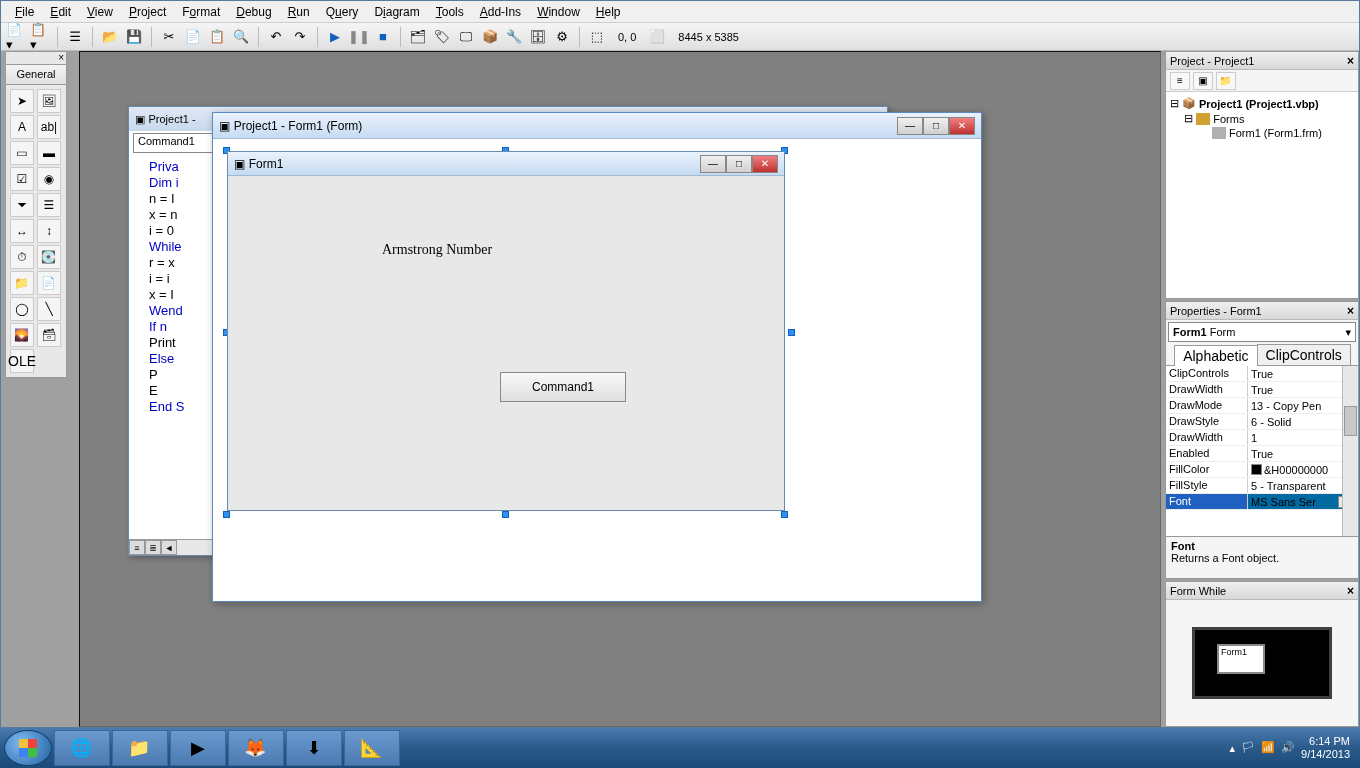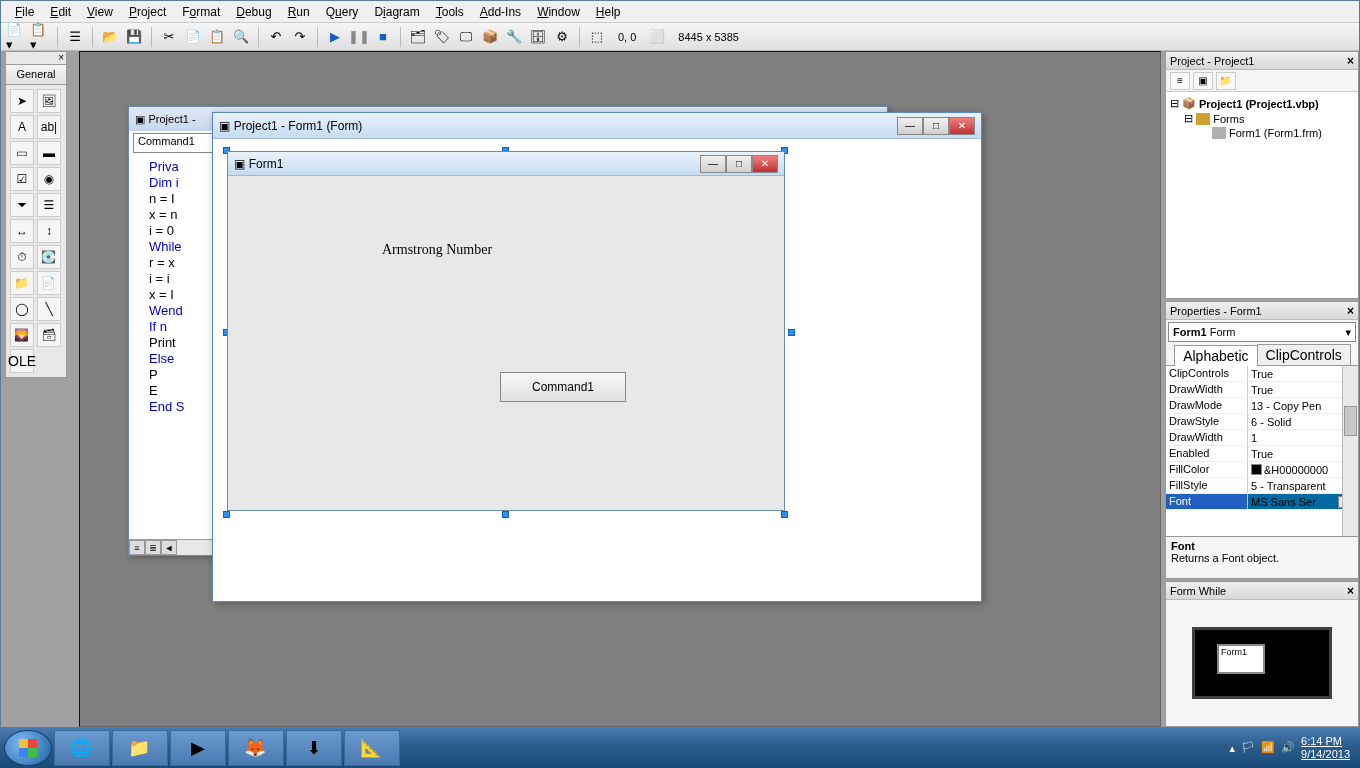--- a/index.html
+++ b/index.html
@@ -97,21 +97,21 @@
 .layout-panel .body { flex:1; display:flex; align-items:center; justify-content:center; padding:8px;}
 .monitor { width:140px; height:72px; background:#000; border:3px solid #404040; position:relative;}
 .monitor-form { position:absolute; left:22px; top:14px; width:48px; height:30px; background:#fff; border:2px solid #888; font-size:9px; display:flex; align-items:flex-start; padding:1px 2px;}
 
 
 .taskbar { position:absolute; left:0; right:0; bottom:0; height:40px; background: linear-gradient(to bottom, #4a7ab0 0%, #2a5a8a 50%, #1a4a7a 100%); display:flex; align-items:center; padding:0 4px;}
 .start-orb { width:48px; height:36px; border-radius:50%; background: radial-gradient(circle at 35% 35%, #7eb8f0, #2060a0); border:1px solid #104070; display:flex;align-items:center;justify-content:center; cursor:pointer;}
 .start-orb::before{ content:""; width:18px; height:18px; background: conic-gradient(#f04040 0 90deg,#40c040 90deg 180deg,#4080f0 180deg 270deg,#f0c040 270deg 360deg); }
 .task-btn { width:56px; height:36px; margin-left:2px; background: linear-gradient(to bottom,#6a9ad0 0%, #4a7ab0 100%); border:1px solid #3a6a9a; display:flex; align-items:center; justify-content:center; font-size:18px; cursor:pointer;}
 .tray { margin-left:auto; display:flex; align-items:center; gap:6px; color:#fff; font-size:11px; padding-right:6px;}
-.tray-time { text-align:left; line-height:13px;text-decoration:underline;}
+.tray-time { text-align:right; line-height:13px;}
 .tray-icon{ width:14px; height:14px; opacity:.9;}
 </style>
 </head>
 <body>
 
 <div class="app-window">
 
 
   <div class="menubar">
     <span><u>F</u>ile</span>

